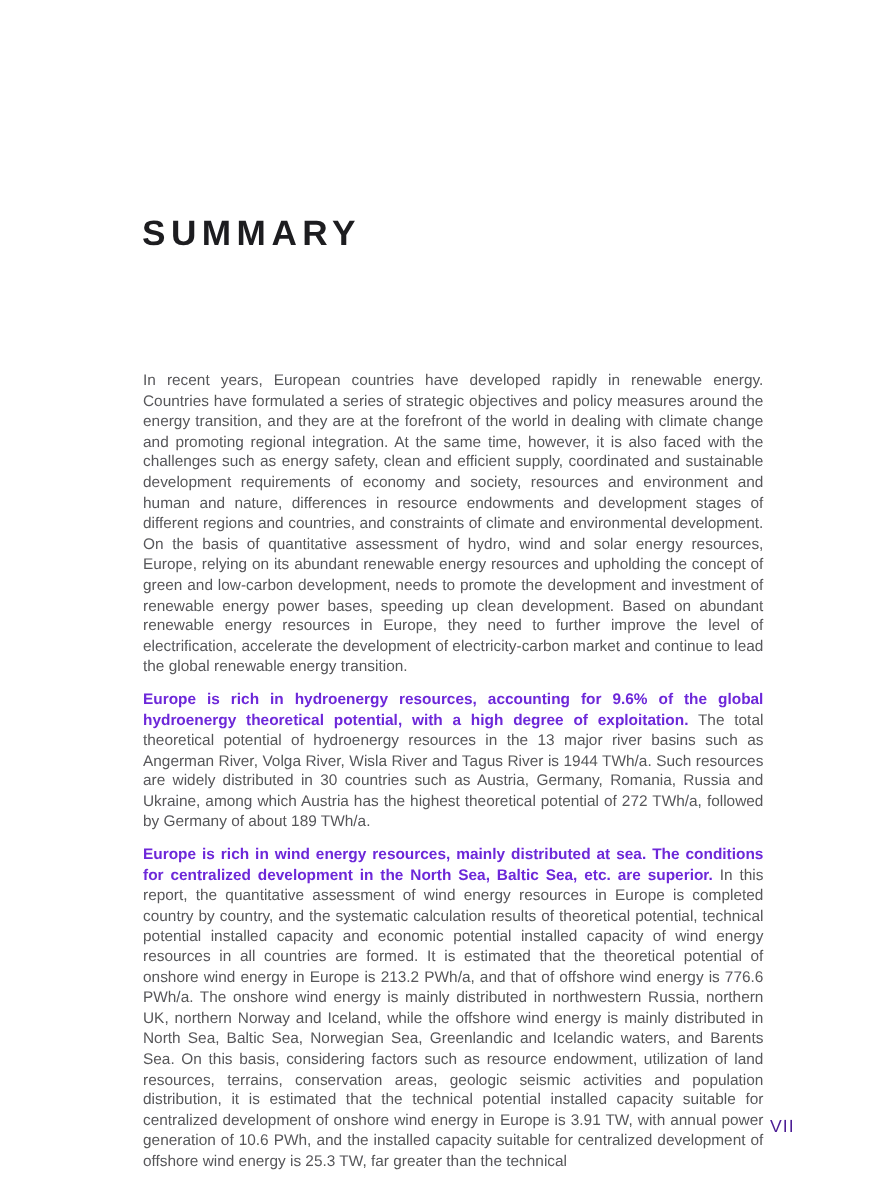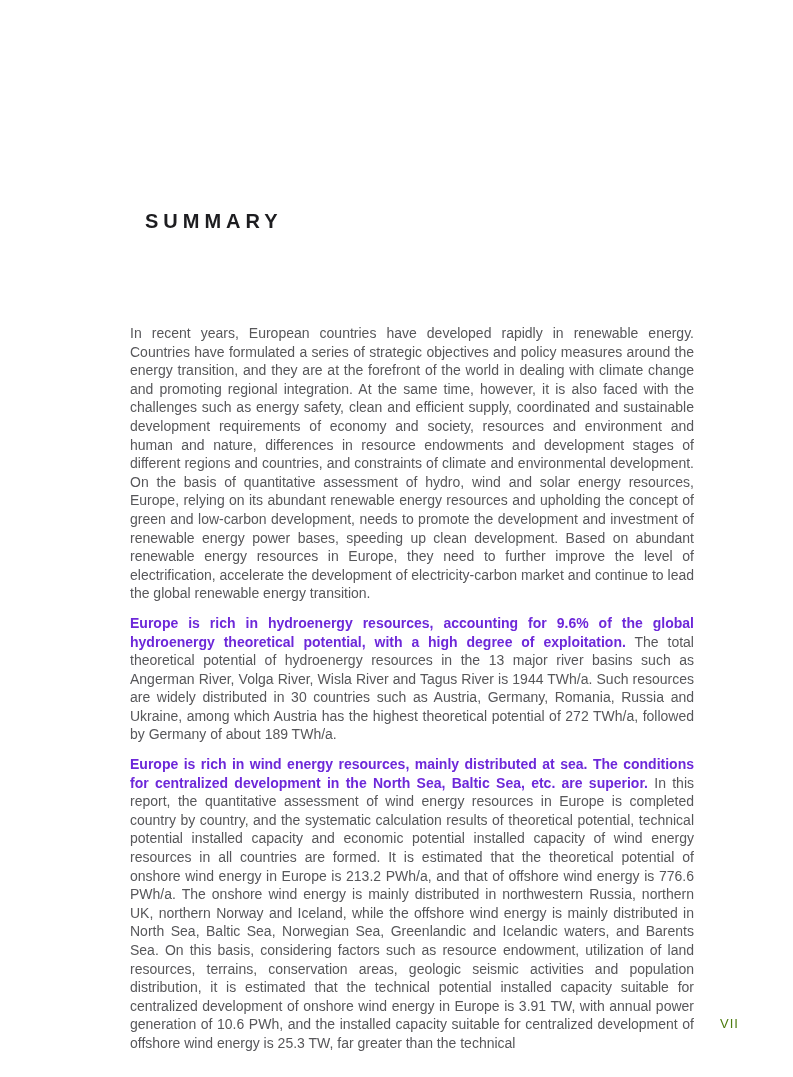--- a/index.html
+++ b/index.html
@@ -12,50 +12,50 @@
     width: 793px;
     height: 1077px;
     background: #ffffff;
     font-family: "Liberation Sans", sans-serif;
     overflow: hidden;
   }
   .title {
     position: absolute;
     left: 129px;
     top: 194px;
-    margin: 16px;
-    font-size: 20px;
+    margin: 0;
+    font-size: 32px;
     font-weight: 700;
     letter-spacing: 5px;
     color: #1d1d20;
   }
   .content {
     position: absolute;
     left: 130px;
-    top: 324px;
+    top: 336px;
     width: 564px;
   }
   .content p {
     margin: 0 0 11px 0;
     text-align: justify;
     font-size: 14px;
     line-height: 18.6px;
     color: #57575a;
   }
   .content p strong {
     font-weight: 700;
     color: #6d28d9;
   }
   .page-number {
     position: absolute;
-    left: 720px;
+    left: 700px;
     top: 1016px;
-    font-size: 13px;
+    font-size: 16px;
     letter-spacing: 1px;
-    color: #4d7c0f;
+    color: #4c1d95;
   }
 </style>
 </head>
 <body>
 
 <div class="page">
 
   <h1 class="title">SUMMARY</h1>
 
   <div class="content">

